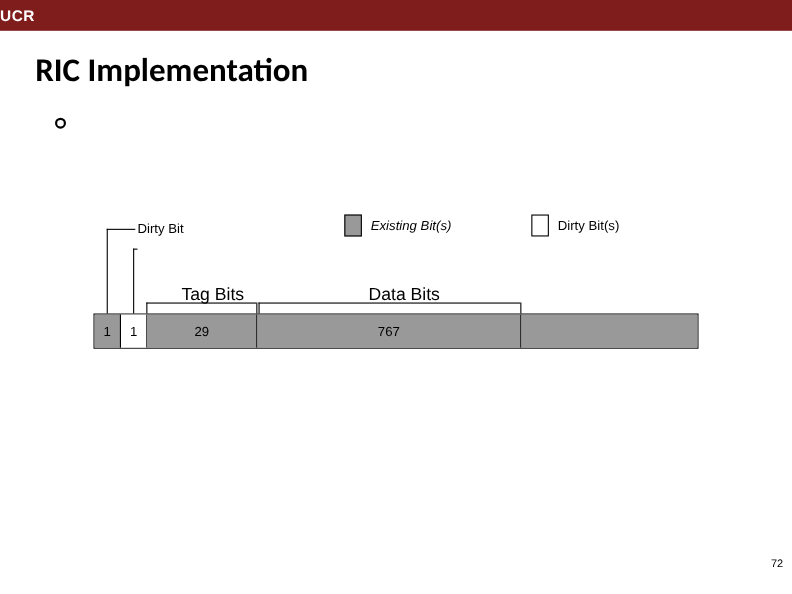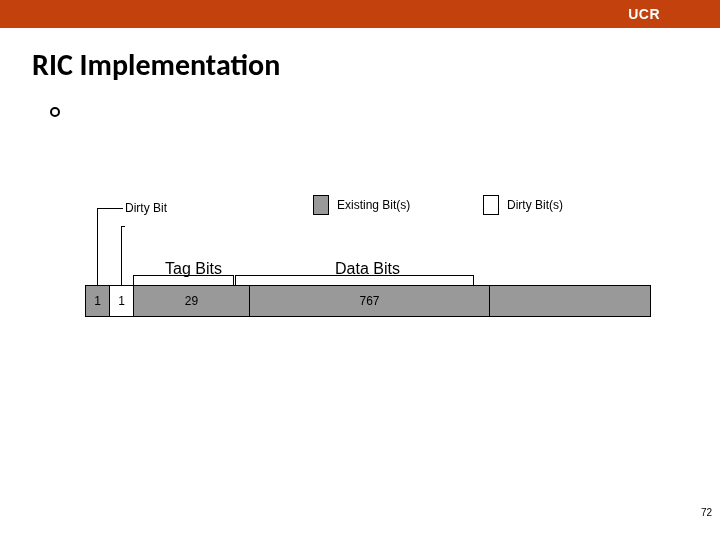--- a/index.html
+++ b/index.html
@@ -6,24 +6,23 @@
   body {
     width: 720px;
     height: 540px;
     background: #fff;
     font-family: "Segoe UI", Arial, sans-serif;
     position: relative;
     color: #000;
   }
   .header-bar {
     height: 28px;
-    background: #c2410c;
+    background: #7f1d1d;
     display: flex;
     align-items: center;
-    justify-content: flex-end;
     padding-right: 60px;
   }
   .header-bar span {
     color: #fff;
     font-weight: 700;
     font-size: 14px;
     letter-spacing: 0.5px;
   }
   .title {
     font-size: 30px;
@@ -112,21 +111,21 @@
 
 <h1 class="title">RIC Implementation</h1>
 
 <div class="bullet-row">
   <span class="bullet-glyph"></span>
 </div>
 
 <div class="diagram">
 
   <div class="legend-box filled" style="left:228px; top:0;"></div>
-  <span class="legend-label" style="left:252px; top:3px;">Existing Bit(s)</span>
+  <span class="legend-label" style="left:252px; top:3px;font-style:italic;">Existing Bit(s)</span>
 
   <div class="legend-box open" style="left:398px; top:0;"></div>
   <span class="legend-label" style="left:422px; top:3px;">Dirty Bit(s)</span>
 
   <span class="callout" style="left:40px; top:6px;">Dirty Bit</span>
 
   <div class="line" style="left:12px; top:13px; width:26px; height:1px;"></div>
   <div class="line" style="left:12px; top:13px; width:1px; height:77px;"></div>
 
   <div class="line" style="left:36px; top:31px; width:4px; height:1px;"></div>
@@ -139,20 +138,20 @@
   <div class="line" style="left:148px; top:80px; width:1px; height:10px;"></div>
   <div class="line" style="left:48px; top:80px; width:100px; height:1px;"></div>
 
   <div class="line" style="left:150px; top:80px; width:1px; height:10px;"></div>
   <div class="line" style="left:388px; top:80px; width:1px; height:10px;"></div>
   <div class="line" style="left:150px; top:80px; width:238px; height:1px;"></div>
 
   <div class="bar">
     <div class="cell gray" style="width:24px;">1</div>
     <div class="cell white" style="width:24px;">1</div>
-    <div class="cell gray" style="width:116px;">29</div>
+    <div class="cell gray" style="width:100px;">29</div>
     <div class="cell gray" style="width:240px;">767</div>
     <div class="cell gray" style="width:160px;"></div>
   </div>
 
 </div>
 
 <div class="page-num">72</div>
 
 </body></html>

